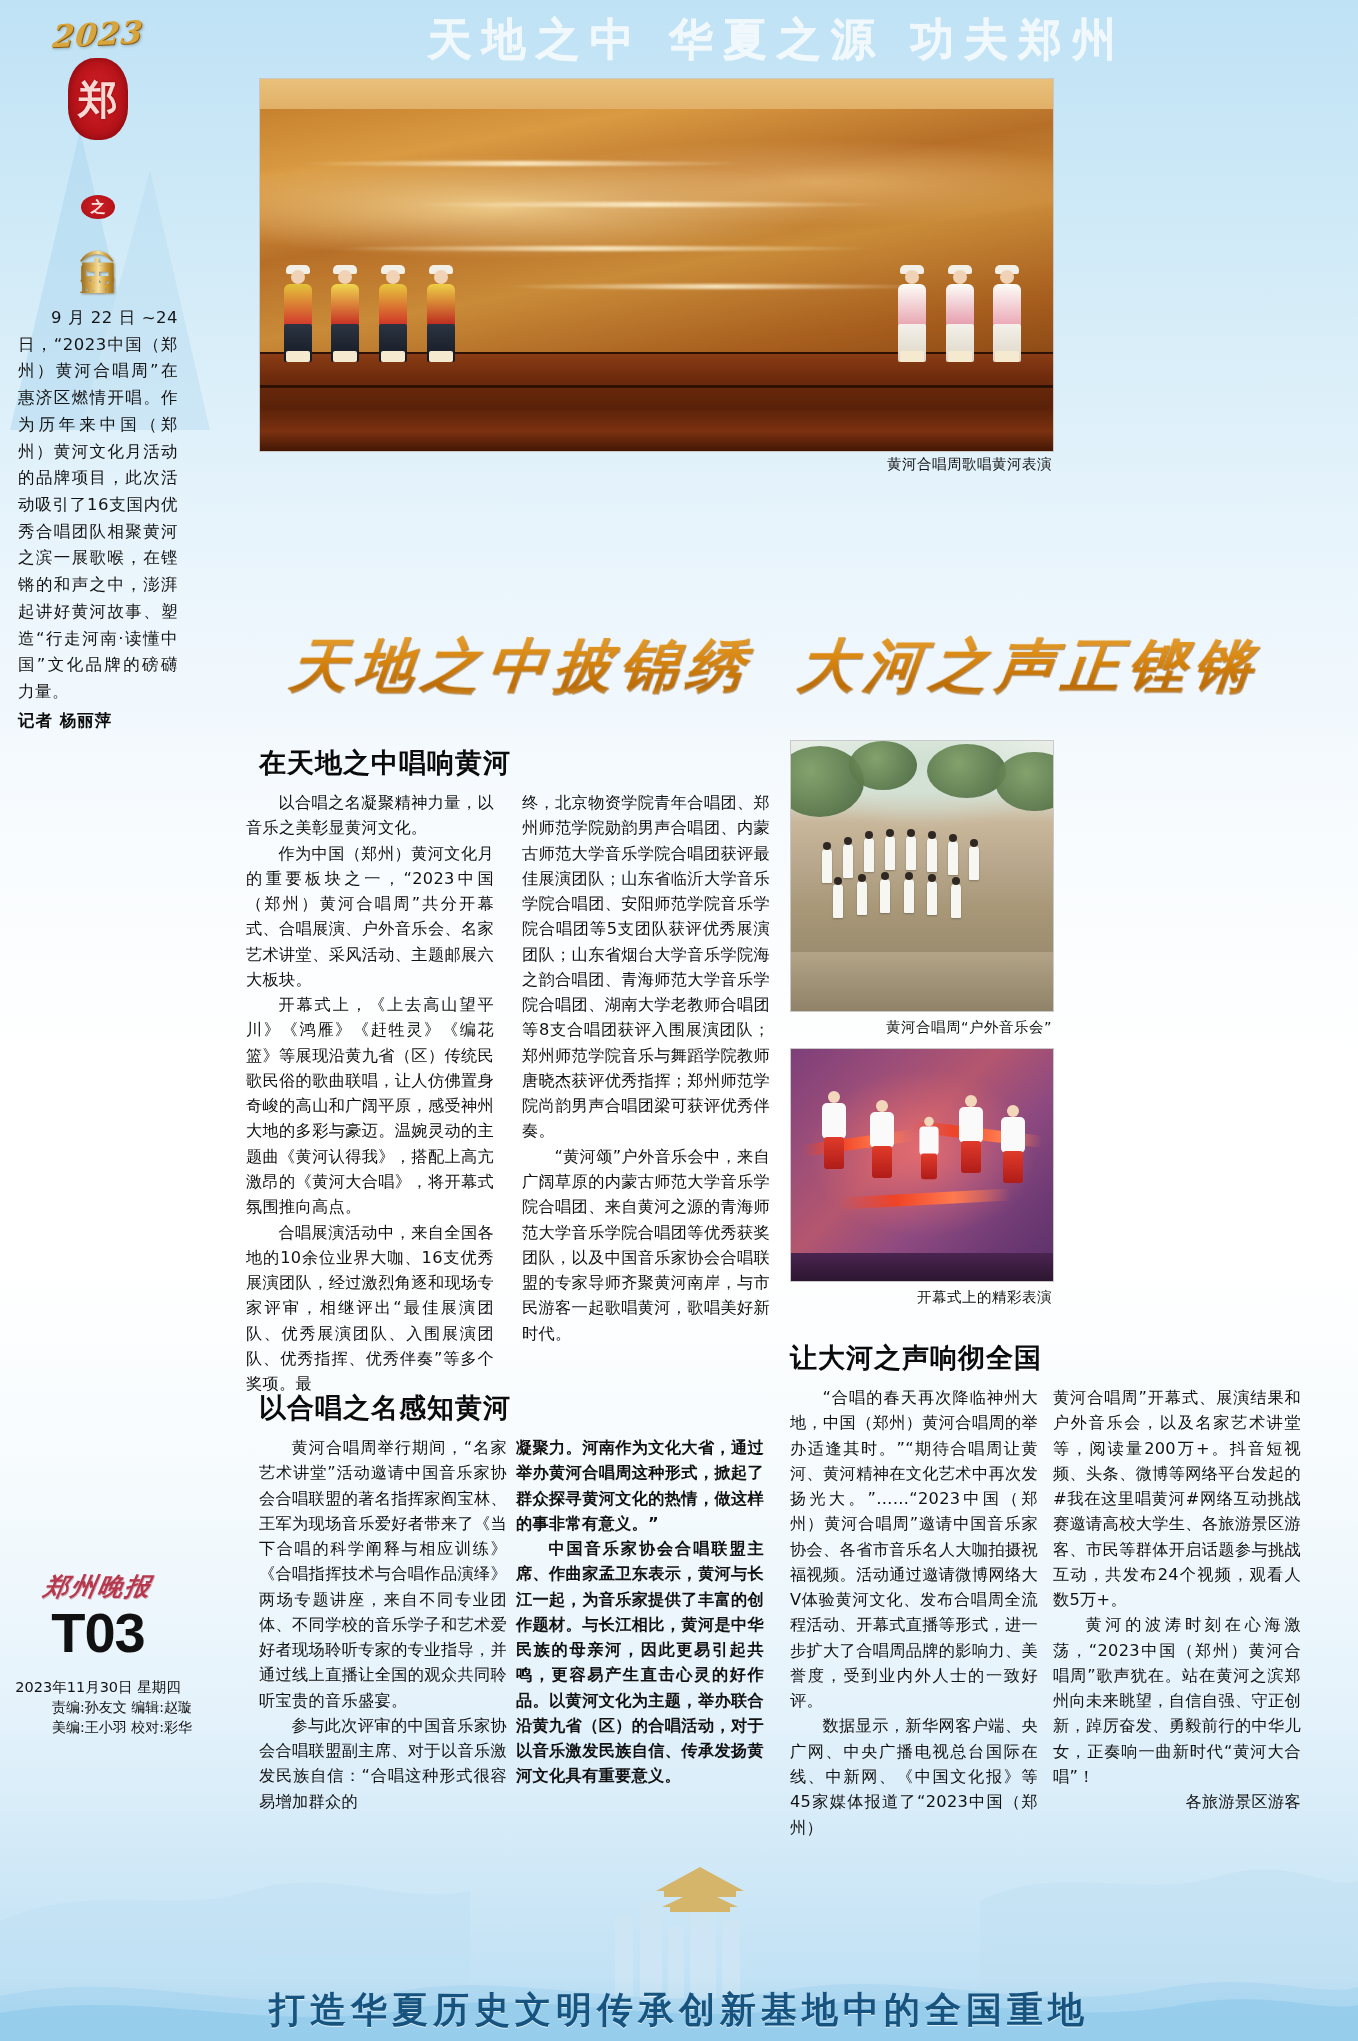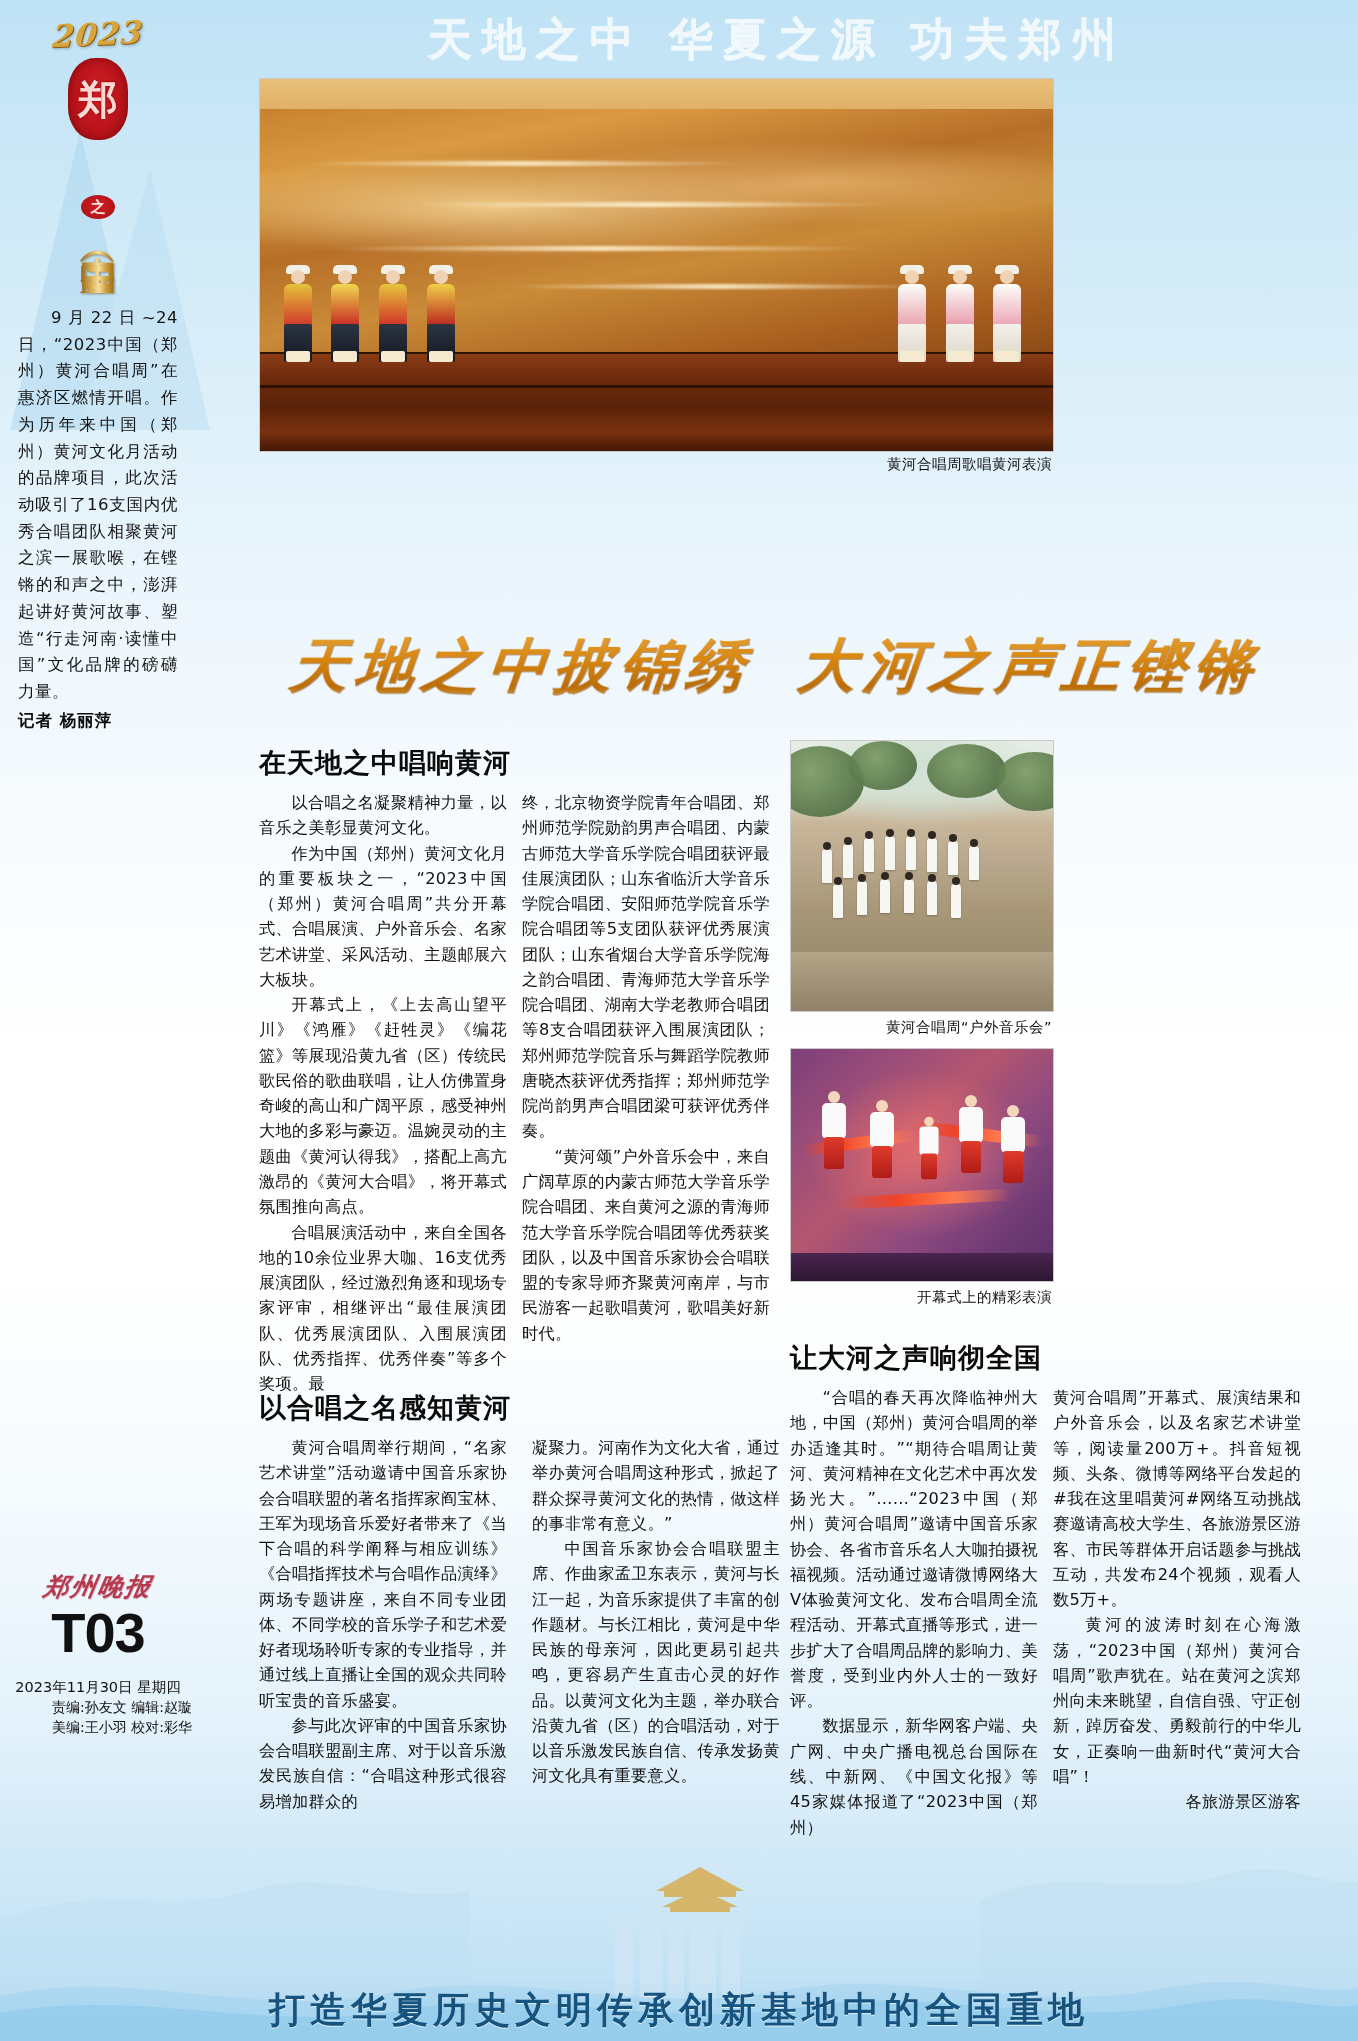--- a/index.html
+++ b/index.html
@@ -372,21 +372,21 @@
   <div class="caption" style="left:1052px;top:455px;transform:translateX(-100%);">黄河合唱周歌唱黄河表演</div>
 
   <div class="goldline">
     <span>天地之中披锦绣</span>
     <span style="display:inline-block;width:38px"></span>
     <span>大河之声正铿锵</span>
   </div>
 
   <div class="sect-h" style="position:absolute;left:259px;top:745px;">在天地之中唱响黄河</div>
 
-  <div class="col" style="left:259px;top:790px;width:248px;">
+  <div class="col" style="left:246px;top:790px;width:248px;">
     <p>以合唱之名凝聚精神力量，以音乐之美彰显黄河文化。</p>
     <p>作为中国（郑州）黄河文化月的重要板块之一，“2023中国（郑州）黄河合唱周”共分开幕式、合唱展演、户外音乐会、名家艺术讲堂、采风活动、主题邮展六大板块。</p>
     <p>开幕式上，《上去高山望平川》《鸿雁》《赶牲灵》《编花篮》等展现沿黄九省（区）传统民歌民俗的歌曲联唱，让人仿佛置身奇峻的高山和广阔平原，感受神州大地的多彩与豪迈。温婉灵动的主题曲《黄河认得我》，搭配上高亢激昂的《黄河大合唱》，将开幕式氛围推向高点。</p>
     <p>合唱展演活动中，来自全国各地的10余位业界大咖、16支优秀展演团队，经过激烈角逐和现场专家评审，相继评出“最佳展演团队、优秀展演团队、入围展演团队、优秀指挥、优秀伴奏”等多个奖项。最</p>
   </div>
 
   <div class="col" style="left:522px;top:790px;width:248px;">
     <p style="text-indent:0">终，北京物资学院青年合唱团、郑州师范学院勋韵男声合唱团、内蒙古师范大学音乐学院合唱团获评最佳展演团队；山东省临沂大学音乐学院合唱团、安阳师范学院音乐学院合唱团等5支团队获评优秀展演团队；山东省烟台大学音乐学院海之韵合唱团、青海师范大学音乐学院合唱团、湖南大学老教师合唱团等8支合唱团获评入围展演团队；郑州师范学院音乐与舞蹈学院教师唐晓杰获评优秀指挥；郑州师范学院尚韵男声合唱团梁可获评优秀伴奏。</p>
     <p>“黄河颂”户外音乐会中，来自广阔草原的内蒙古师范大学音乐学院合唱团、来自黄河之源的青海师范大学音乐学院合唱团等优秀获奖团队，以及中国音乐家协会合唱联盟的专家导师齐聚黄河南岸，与市民游客一起歌唱黄河，歌唱美好新时代。</p>
   </div>
@@ -447,21 +447,21 @@
   </div>
   <div class="caption" style="left:1052px;top:1288px;transform:translateX(-100%);">开幕式上的精彩表演</div>
 
   <div class="sect-h" style="position:absolute;left:259px;top:1390px;">以合唱之名感知黄河</div>
 
   <div class="col" style="left:259px;top:1435px;width:248px;">
     <p>黄河合唱周举行期间，“名家艺术讲堂”活动邀请中国音乐家协会合唱联盟的著名指挥家阎宝林、王军为现场音乐爱好者带来了《当下合唱的科学阐释与相应训练》《合唱指挥技术与合唱作品演绎》两场专题讲座，来自不同专业团体、不同学校的音乐学子和艺术爱好者现场聆听专家的专业指导，并通过线上直播让全国的观众共同聆听宝贵的音乐盛宴。</p>
     <p>参与此次评审的中国音乐家协会合唱联盟副主席、对于以音乐激发民族自信：“合唱这种形式很容易增加群众的</p>
   </div>
 
-  <div class="col" style="left:532px;top:1435px;width:248px;">
+  <div class="col" style="left:516px;top:1435px;width:248px;font-weight:bold;">
     <p style="text-indent:0">凝聚力。河南作为文化大省，通过举办黄河合唱周这种形式，掀起了群众探寻黄河文化的热情，做这样的事非常有意义。”</p>
     <p>中国音乐家协会合唱联盟主席、作曲家孟卫东表示，黄河与长江一起，为音乐家提供了丰富的创作题材。与长江相比，黄河是中华民族的母亲河，因此更易引起共鸣，更容易产生直击心灵的好作品。以黄河文化为主题，举办联合沿黄九省（区）的合唱活动，对于以音乐激发民族自信、传承发扬黄河文化具有重要意义。</p>
   </div>
 
   <div class="sect-h" style="position:absolute;left:790px;top:1340px;">让大河之声响彻全国</div>
 
   <div class="col" style="left:790px;top:1385px;width:248px;">
     <p>“合唱的春天再次降临神州大地，中国（郑州）黄河合唱周的举办适逢其时。”“期待合唱周让黄河、黄河精神在文化艺术中再次发扬光大。”……“2023中国（郑州）黄河合唱周”邀请中国音乐家协会、各省市音乐名人大咖拍摄祝福视频。活动通过邀请微博网络大V体验黄河文化、发布合唱周全流程活动、开幕式直播等形式，进一步扩大了合唱周品牌的影响力、美誉度，受到业内外人士的一致好评。</p>
     <p>数据显示，新华网客户端、央广网、中央广播电视总台国际在线、中新网、《中国文化报》等45家媒体报道了“2023中国（郑州）</p>
   </div>

